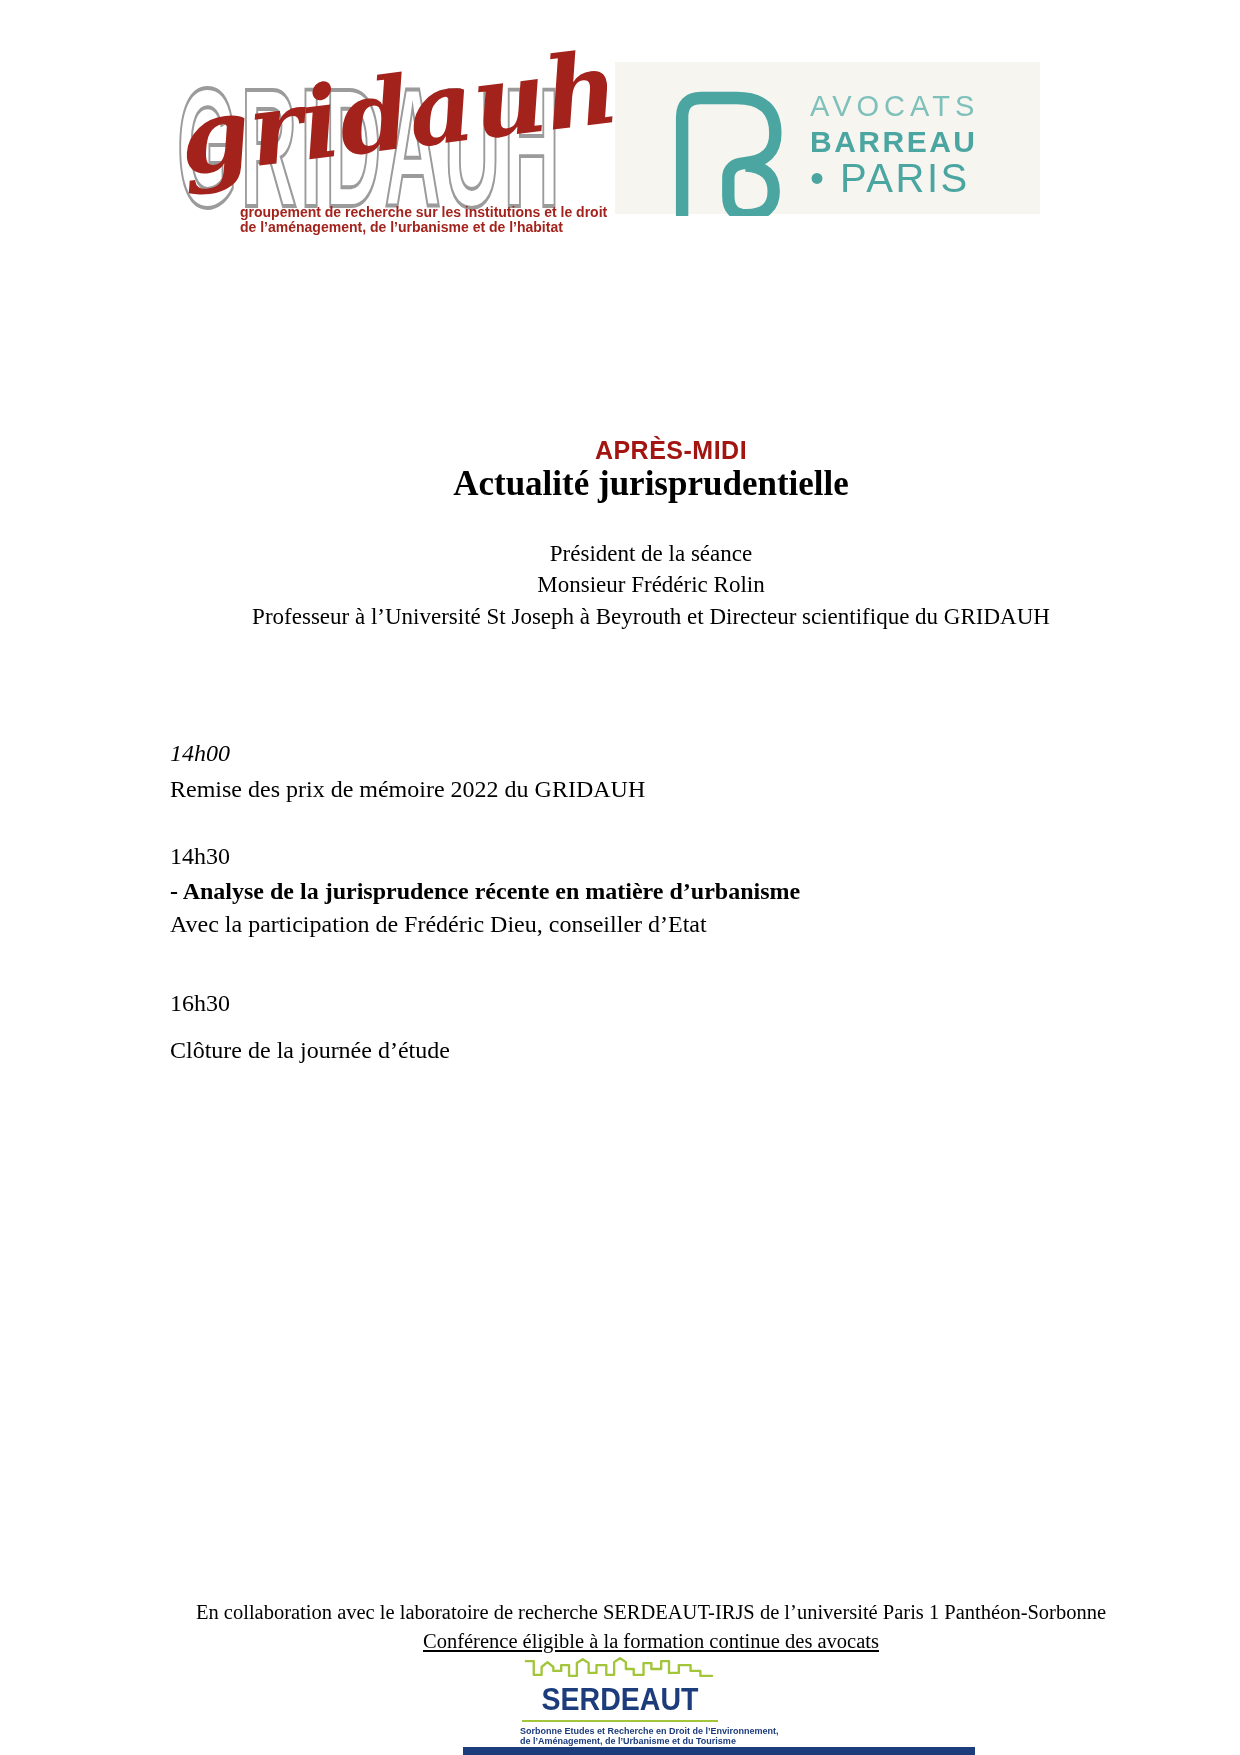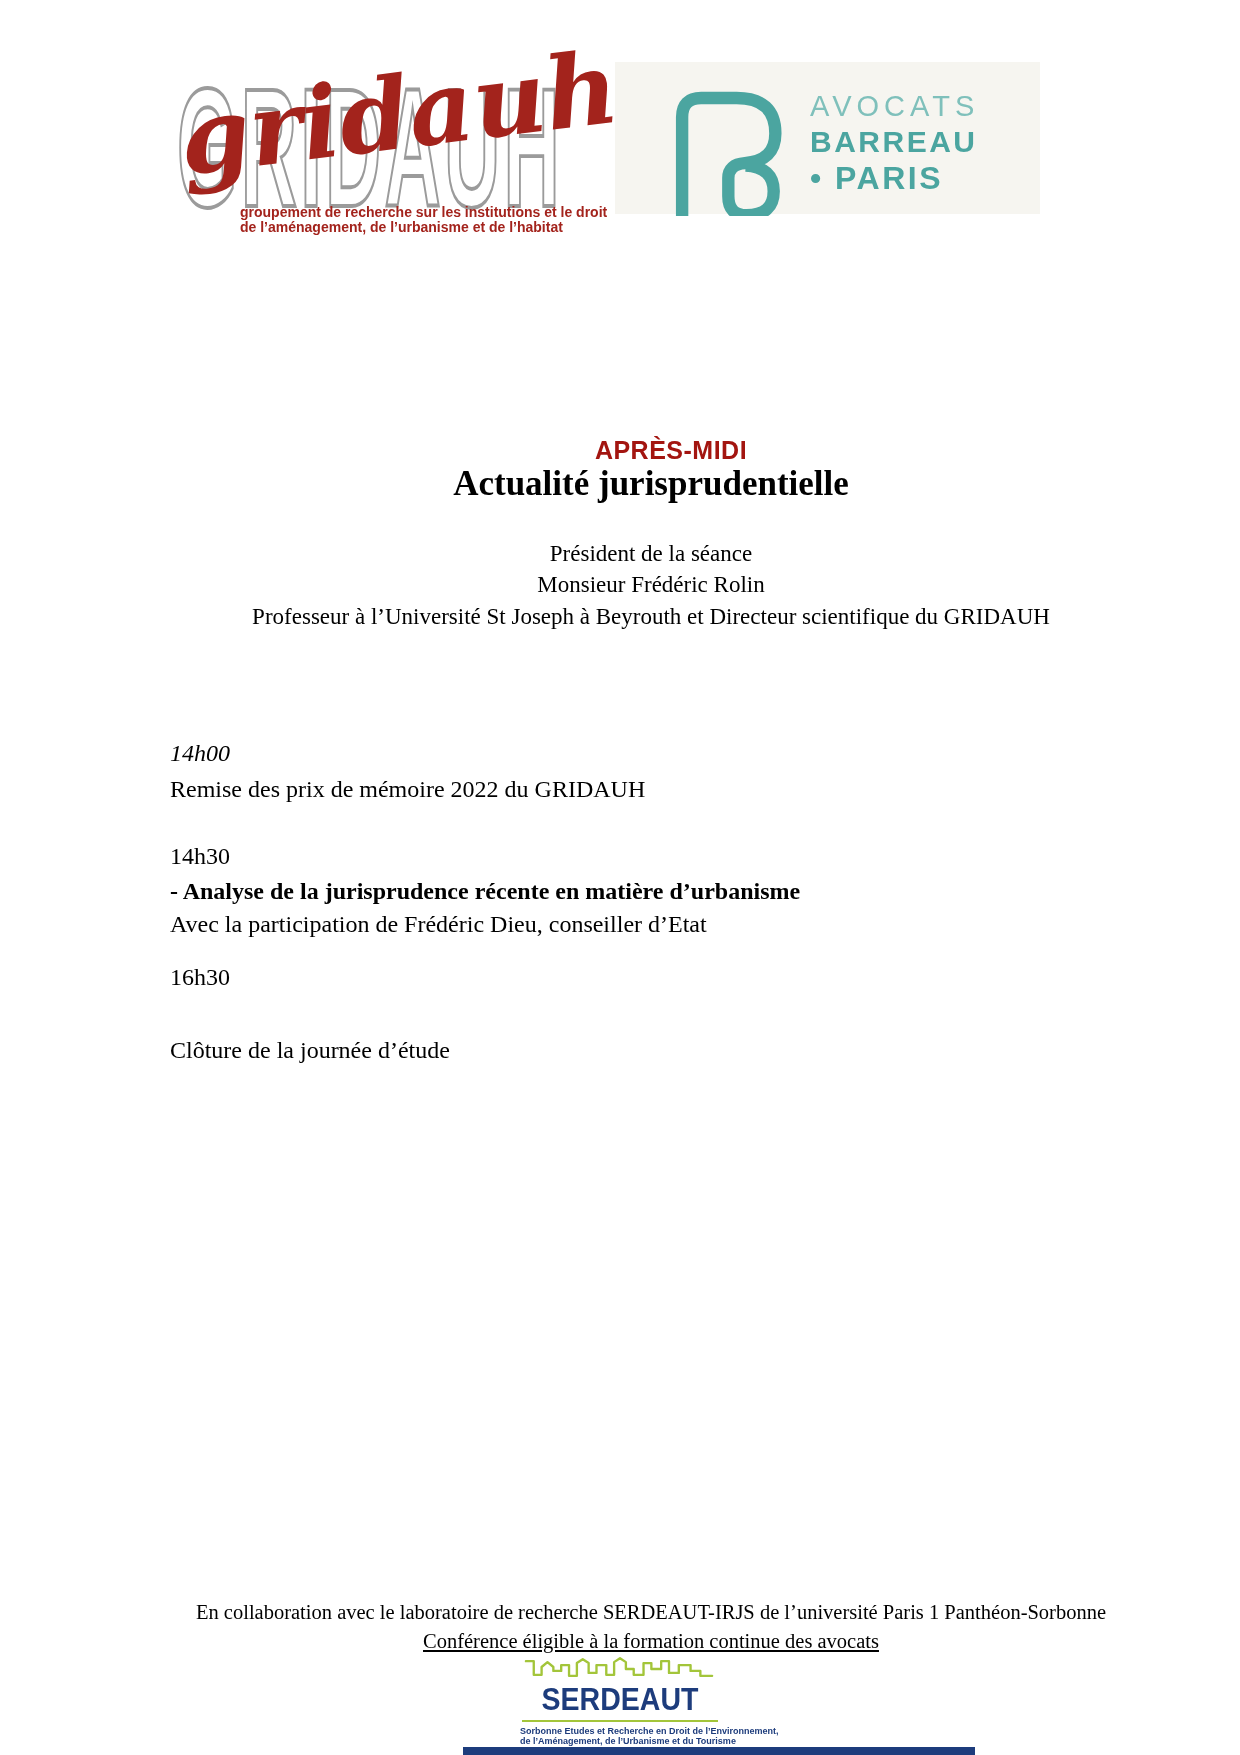--- a/index.html
+++ b/index.html
@@ -22,36 +22,36 @@
     position:absolute;left:68px;top:143px;
     font-family:"Liberation Sans",sans-serif;font-weight:bold;font-size:14px;
     line-height:15px;color:#a3231c;white-space:nowrap;}
 
   
   .barreau{position:absolute;left:578px;top:62px;width:425px;height:152px;background:#f6f5f0;}
   .barreau-mono{position:absolute;left:50px;top:22px;}
   .barreau-text{position:absolute;left:195px;top:26px;font-family:"Liberation Sans",sans-serif;white-space:nowrap;}
   .barreau-avocats{font-size:29px;font-weight:500;letter-spacing:5px;color:#7fc0bb;line-height:36px;}
   .barreau-barreau{font-size:30px;font-weight:bold;letter-spacing:2.5px;color:#4ba5a0;line-height:36px;}
-  .barreau-paris{font-size:32px;font-weight:bold;letter-spacing:2.5px;color:#4ba5a0;line-height:36px;}
+  .barreau-paris{font-size:40px;font-weight:normal;letter-spacing:2.5px;color:#4ba5a0;line-height:36px;}
 
   
   .centerline{position:absolute;left:0;width:1228px;text-align:center;white-space:nowrap;}
   .session-label{top:436px;font-family:"Liberation Sans",sans-serif;font-weight:bold;
                  font-size:25px;color:#a31510;letter-spacing:0.5px;padding-left:20px;}
   .session-title{top:464px;font-family:"Liberation Serif",serif;font-weight:bold;font-size:35px;}
   .chair-1{top:541px;font-size:23px;}
   .chair-2{top:572px;font-size:23px;}
   .chair-3{top:604px;font-size:23px;}
 
   
   .sched{position:absolute;left:133px;font-size:24px;white-space:nowrap;}
   .t1{top:740px;font-style:italic;}  .l1{top:776px;}
   .t2{top:843px;}  .l2{top:878px;font-weight:bold;} .l2b{top:911px;}
-  .t3{top:964px;}  .l3{top:1037px;}
+  .t3{top:990px;}  .l3{top:1037px;}
 
   
   .collab{top:1601px;font-size:20.5px;}
   .eligible{top:1630px;font-size:20.5px;text-decoration:underline;}
 
   .serdeaut{position:absolute;left:483px;top:1655px;width:200px;text-align:center;}
   .serdeaut-skyline{display:block;margin:0 auto;}
   .serdeaut-name{font-family:"Liberation Sans",sans-serif;font-weight:bold;font-size:31px;
                  line-height:34px;color:#1d3c7c;letter-spacing:0px;transform:scaleX(0.92);
                  transform-origin:center;margin-top:2px;}

